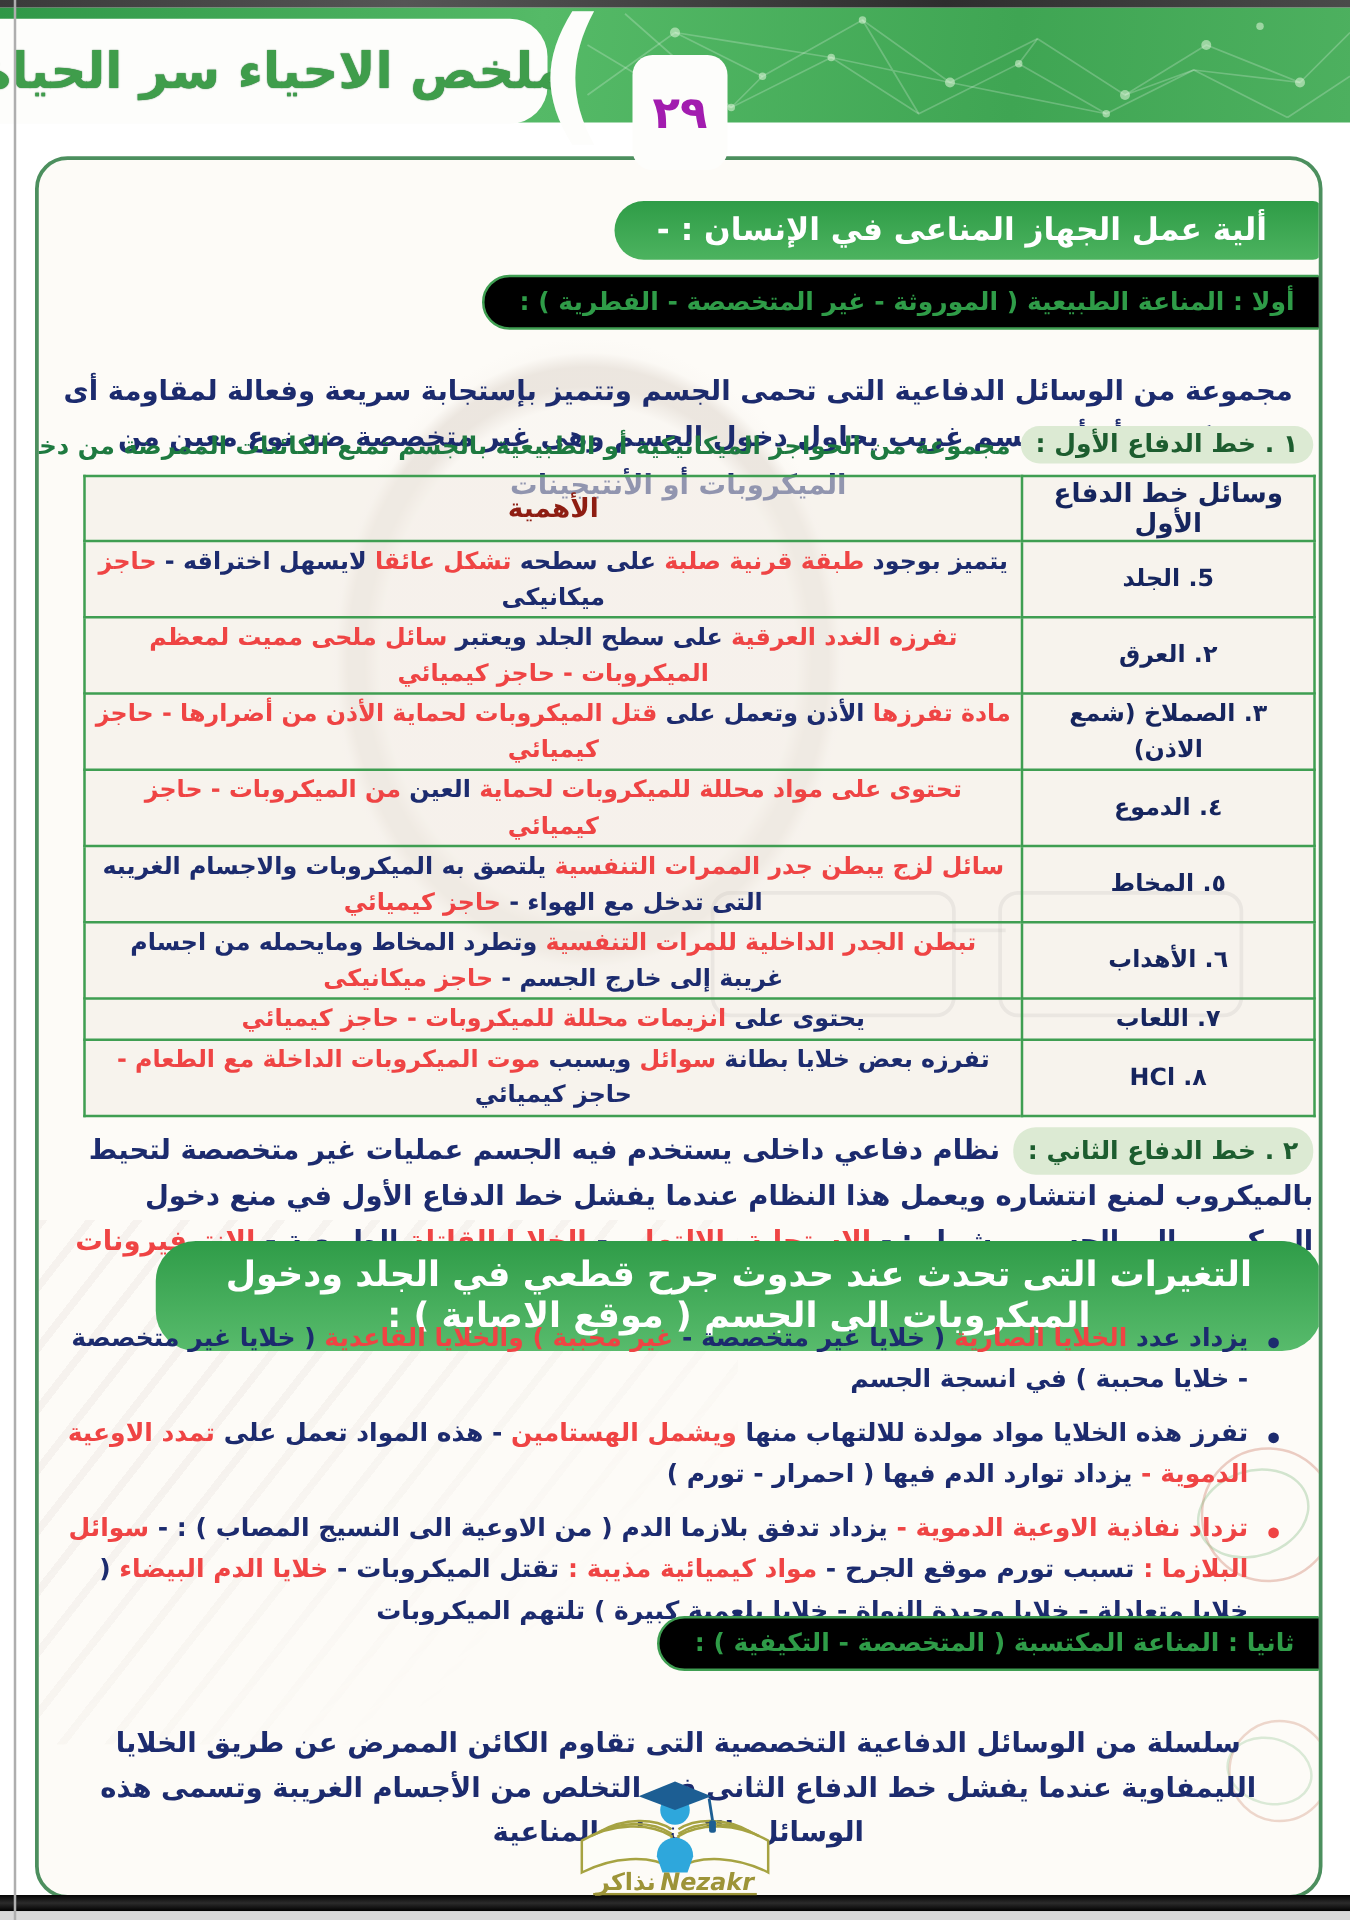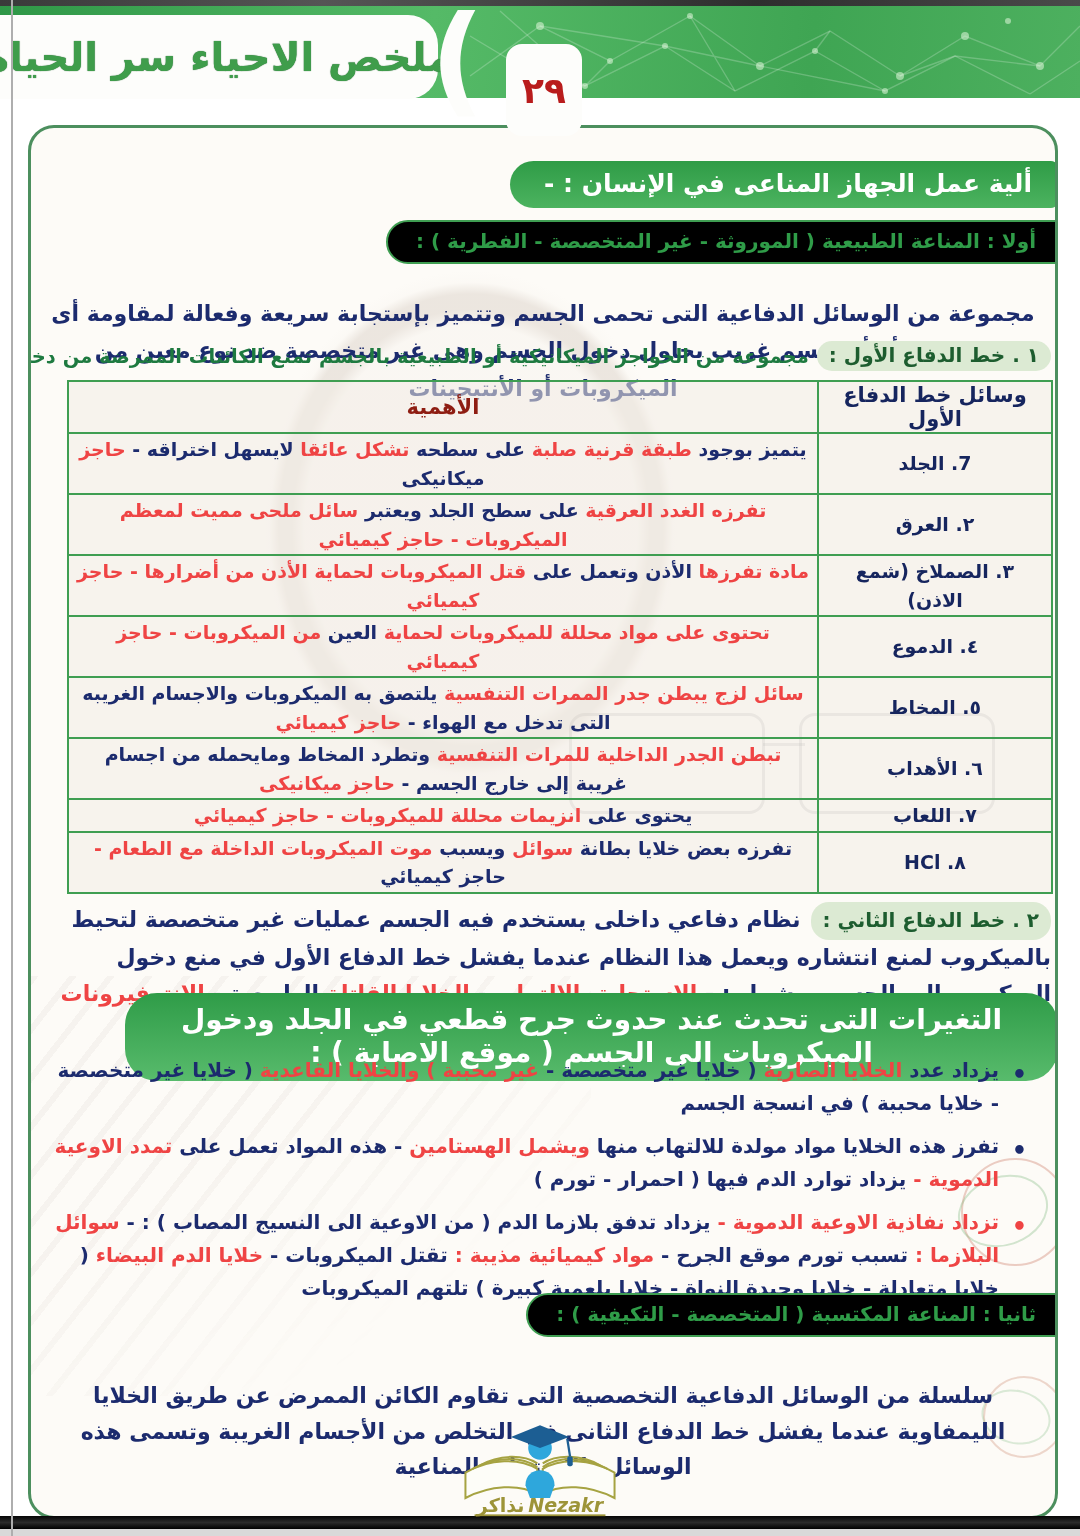--- a/index.html
+++ b/index.html
@@ -12,21 +12,21 @@
   .bottom-gray{position:absolute;left:0;right:0;top:1529px;bottom:0;background:#d9d9d9;z-index:6;}
   
   .banner{position:absolute;top:6px;left:0;right:0;height:92px;background:linear-gradient(95deg,#2f9747,#55ba67 40%,#3fa553 75%,#4db05f);z-index:2;}
   .banner .net{position:absolute;left:0;top:0;width:100%;height:100%;}
   .plate{position:absolute;left:0;top:9px;width:438px;height:84px;background:#fdfdfb;border-radius:0 30px 30px 0;
          display:flex;align-items:center;justify-content:center;z-index:3;direction:rtl;}
   .plate-text{font-size:40px;color:#3f9d4b;text-shadow:0 0 1px #21612e;white-space:nowrap;}
   .paren{position:absolute;left:430px;top:-16px;font-size:120px;color:#fdfdfb;z-index:3;font-weight:bold;}
   .pagenum-box{position:absolute;left:506px;top:44px;width:76px;height:92px;background:#fdfdfb;border-radius:16px;
          display:flex;align-items:center;justify-content:center;z-index:4;}
-  .pagenum{font-size:36px;color:#b91c1c;}
+  .pagenum{font-size:36px;color:#a21caf;}
   
   .content{position:absolute;left:28px;top:125px;width:1024px;height:1388px;border:3px solid #4c8f5e;border-radius:26px;
            background:#fdfbf7;direction:rtl;z-index:2;overflow:hidden;}
   
   .wm{position:absolute;pointer-events:none;}
   .wm-head{left:120px;top:10px;width:640px;height:780px;border-radius:50%;
     background:radial-gradient(closest-side,rgba(223,213,203,0.10) 0 52%,rgba(203,190,178,0.34) 56% 60%,rgba(223,213,203,0.05) 63%,transparent 66%);}
   .wm-glass{border:3px solid rgba(110,110,112,0.20);border-radius:16px;width:190px;height:95px;top:585px;}
   .wm-glass.g1{right:60px;} .wm-glass.g2{right:290px;}
   .wm-bridge{right:250px;top:615px;width:42px;height:3px;background:rgba(110,110,112,0.18);}
@@ -34,21 +34,21 @@
     background:repeating-linear-gradient(128deg,rgba(205,195,188,0.30) 0 6px,transparent 6px 30px);
     -webkit-mask-image:linear-gradient(145deg,#000 35%,transparent 75%);mask-image:linear-gradient(145deg,#000 35%,transparent 75%);}
   .deco-circle{position:absolute;border-radius:50%;pointer-events:none;}
   .dc1{right:-14px;top:1030px;width:104px;height:104px;border:2px solid rgba(196,96,72,0.30);}
   .dc1b{right:6px;top:1048px;width:88px;height:66px;border:2px solid rgba(130,185,130,0.35);border-radius:50%;transform:rotate(-18deg);}
   .dc2{right:-10px;top:1248px;width:78px;height:78px;border:2px solid rgba(196,120,90,0.28);}
   .dc2b{right:4px;top:1262px;width:66px;height:50px;border:2px solid rgba(130,185,130,0.28);border-radius:50%;transform:rotate(15deg);}
   
   .c-n{color:#1c2b6e;} .c-r{color:#ef4444;}
   
-  .title-pill{position:absolute;top:33px;right:-3px;padding:8px 26px 10px 34px;background:linear-gradient(#2f9c47,#4cb35f);
+  .title-pill{position:absolute;top:33px;right:-3px;padding:8px 44px 10px 34px;background:linear-gradient(#2f9c47,#4cb35f);
       color:#fff;font-size:25px;border-radius:26px 8px 8px 26px;white-space:nowrap;}
   .frame-pill{position:absolute;right:-3px;background:#000000;border:2.5px solid #3f9e52;color:#2f9c48;
       border-radius:26px 4px 4px 26px;padding:7px 20px 9px 28px;font-size:20px;white-space:nowrap;}
   .h-awalan{top:92px;}
   .h-thanian{top:1165px;}
   .intro{position:absolute;top:145px;right:18px;left:18px;text-align:center;color:#1c2b6e;font-size:22px;line-height:1.7;}
   .def1-row{position:absolute;top:213px;right:4px;left:4px;display:flex;align-items:center;gap:8px;white-space:nowrap;}
   .label-pill{background:#dcead3;color:#1d5d2f;border-radius:18px;padding:2px 12px 4px;font-size:20px;display:inline-block;}
   .def1-text{color:#1e7a40;font-size:19.5px;}
   .def-table{position:absolute;top:252px;right:2px;left:36px;border-collapse:collapse;background:rgba(243,236,229,0.55);}
@@ -132,21 +132,21 @@
 
     <table class="def-table">
       <thead>
         <tr>
           <th class="means">وسائل خط الدفاع الأول</th>
           <th>الأهمية</th>
         </tr>
       </thead>
       <tbody>
           <tr>
-            <td class="means">7. الجلد</td>
+            <td class="means">5. الجلد</td>
             <td class="imp"><span class="c-n">يتميز بوجود </span><span class="c-r">طبقة قرنية صلبة </span><span class="c-n">على سطحه </span><span class="c-r">تشكل عائقا </span><span class="c-n">لايسهل اختراقه - </span><span class="c-r">حاجز </span><span class="c-n">ميكانيكى</span></td>
           </tr>
           <tr>
             <td class="means">٢. العرق</td>
             <td class="imp"><span class="c-r">تفرزه الغدد العرقية </span><span class="c-n">على سطح الجلد ويعتبر </span><span class="c-r">سائل ملحى مميت لمعظم الميكروبات - حاجز كيميائي</span></td>
           </tr>
           <tr>
             <td class="means">٣. الصملاخ (شمع الاذن)</td>
             <td class="imp"><span class="c-r">مادة تفرزها </span><span class="c-n">الأذن وتعمل على </span><span class="c-r">قتل الميكروبات لحماية الأذن من أضرارها - حاجز كيميائي</span></td>
           </tr>

